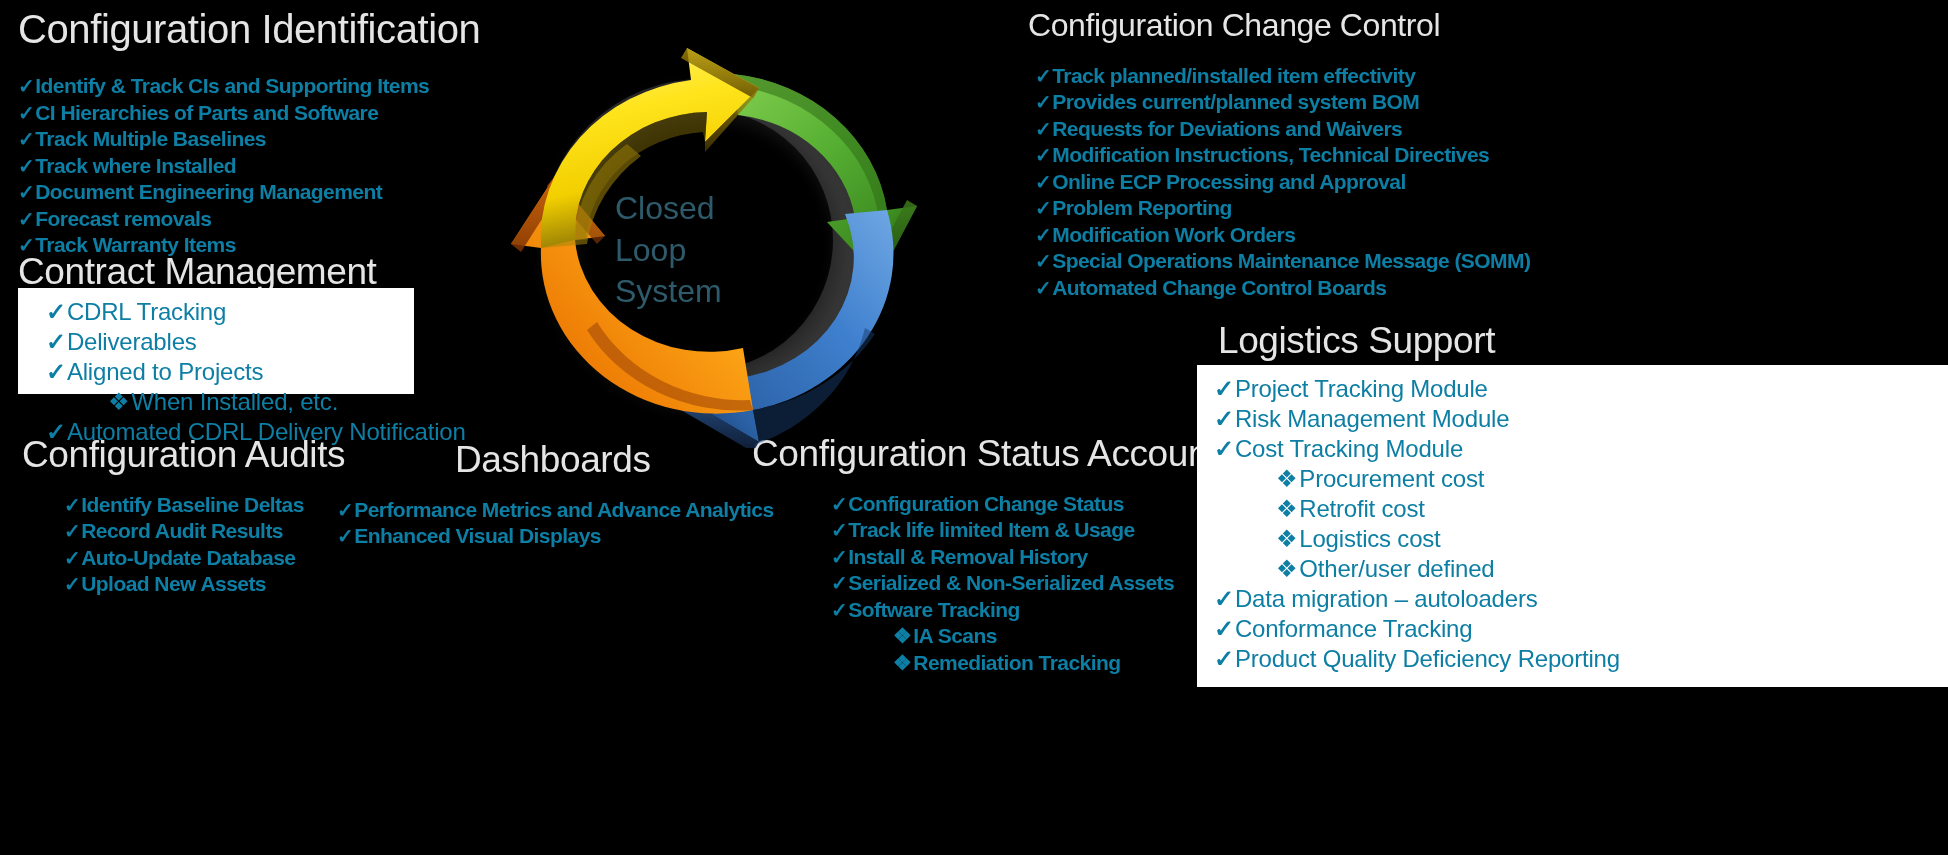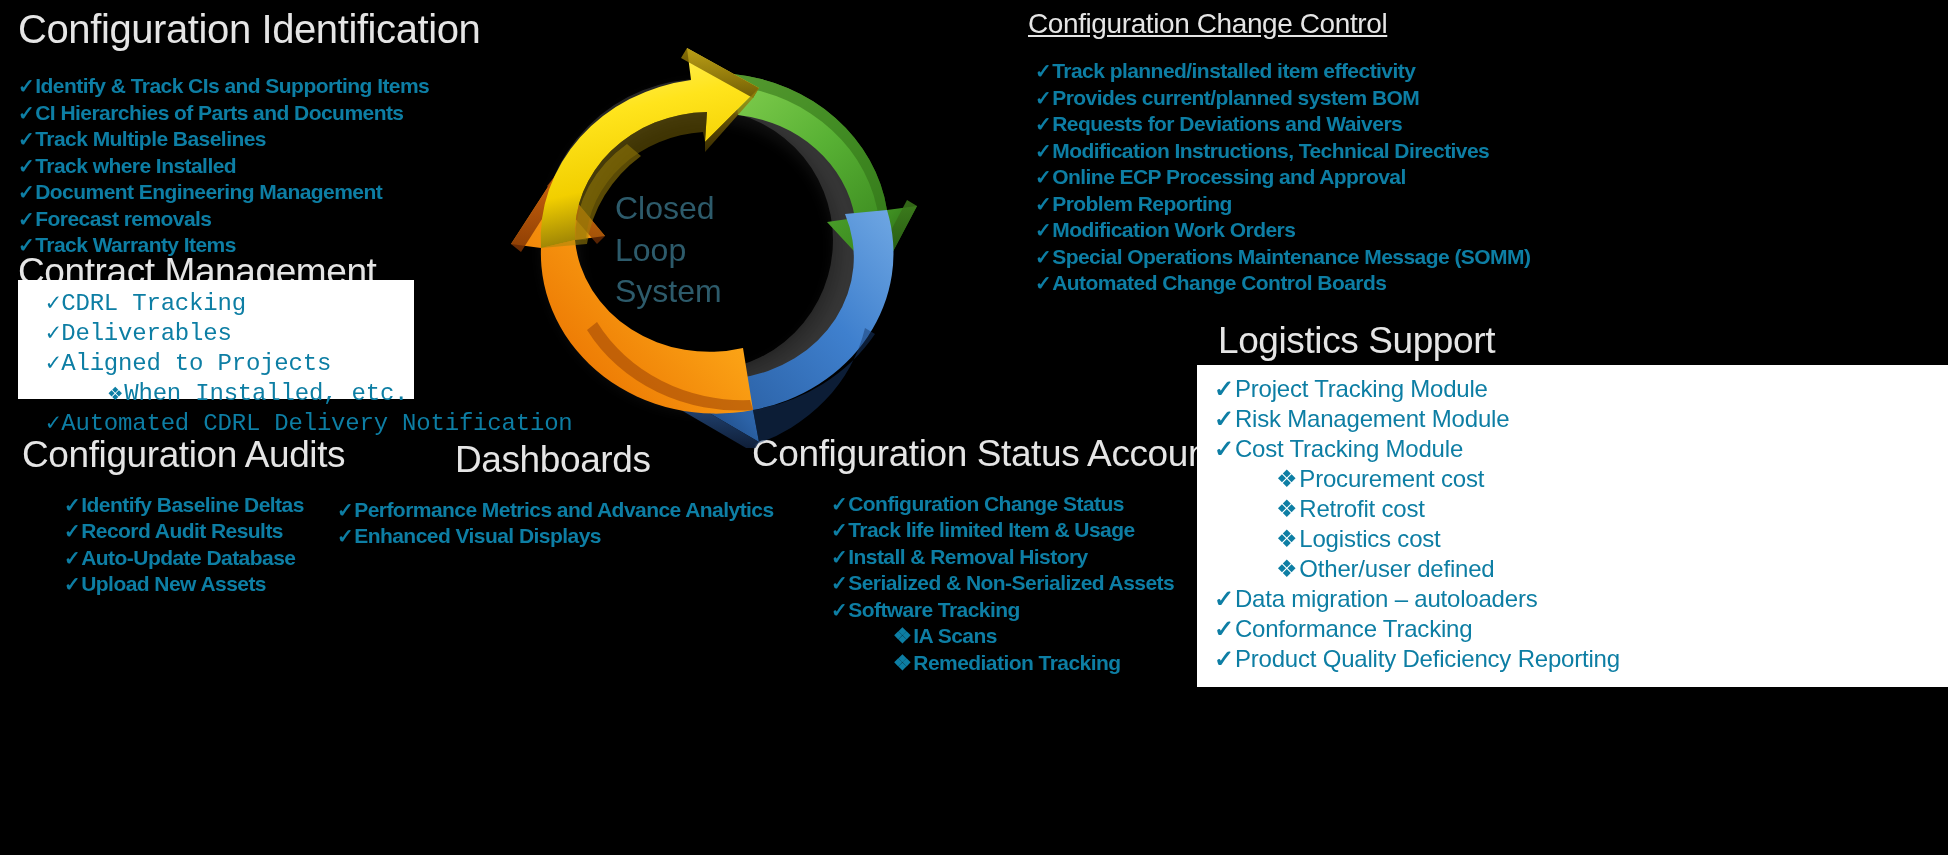--- a/index.html
+++ b/index.html
@@ -68,34 +68,34 @@
     letter-spacing: -0.2px;
     padding-bottom: 6px;
   }
 
   
   #p-config-id            { left: 18px;   top: 8px;  }
   #p-config-id .heading   { font-size: 40px; }
   #p-config-id ul         { margin-top: 25px; }
 
   #p-contract             { left: 18px;   top: 253px; }
-  #box-contract           { left: 18px;   top: 280px; width: 396px; height: 119px; font-family: Liberation Mono, monospace; }
+  #box-contract           { left: 18px;   top: 288px; width: 396px; height: 106px; }
   #box-contract ul        { margin: 12px 0 0 28px; }
 
   #p-audits               { left: 22px;   top: 436px; }
   #p-audits ul            { margin: 19px 0 0 42px; }
 
   #p-dashboards           { left: 455px;  top: 441px; }
   #p-dashboards ul        { margin: 19px 0 0 -118px; }
 
   #p-csa                  { left: 752px;  top: 435px; }
   #p-csa ul               { margin: 19px 0 0 79px; }
 
   #p-ccc                  { left: 1028px; top: 9px; }
-  #p-ccc .heading         { font-size: 28px; text-decoration: underline; }
+  #p-ccc .heading         { font-size: 32px; }
   #p-ccc ul               { margin: 22px 0 0 7px; }
 
   #p-logistics            { left: 1218px; top: 322px; }
   #box-logistics          { left: 1197px; top: 365px; width: 751px; height: 322px; }
   #box-logistics ul       { margin: 12px 0 0 17px; }
 
   
   #wheel {
     position: absolute;
     left: 455px; top: 28px;
@@ -116,21 +116,21 @@
 </style>
 </head>
 <body>
 
 <div class="stage">
 
   <div class="panel" id="p-config-id">
     <div class="heading">Configuration Identification</div>
     <ul class="bullets cond">
         <li class="b-check">Identify &amp; Track CIs and Supporting Items</li>
-        <li class="b-check">CI Hierarchies of Parts and Documents</li>
+        <li class="b-check">CI Hierarchies of Parts and Software</li>
         <li class="b-check">Track Multiple Baselines</li>
         <li class="b-check">Track  where Installed</li>
         <li class="b-check">Document Engineering Management</li>
         <li class="b-check">Forecast removals</li>
         <li class="b-check">Track Warranty Items</li>
       </ul>
   </div>
 
   <div class="panel" id="p-contract">
     <div class="heading">Contract Management</div>

